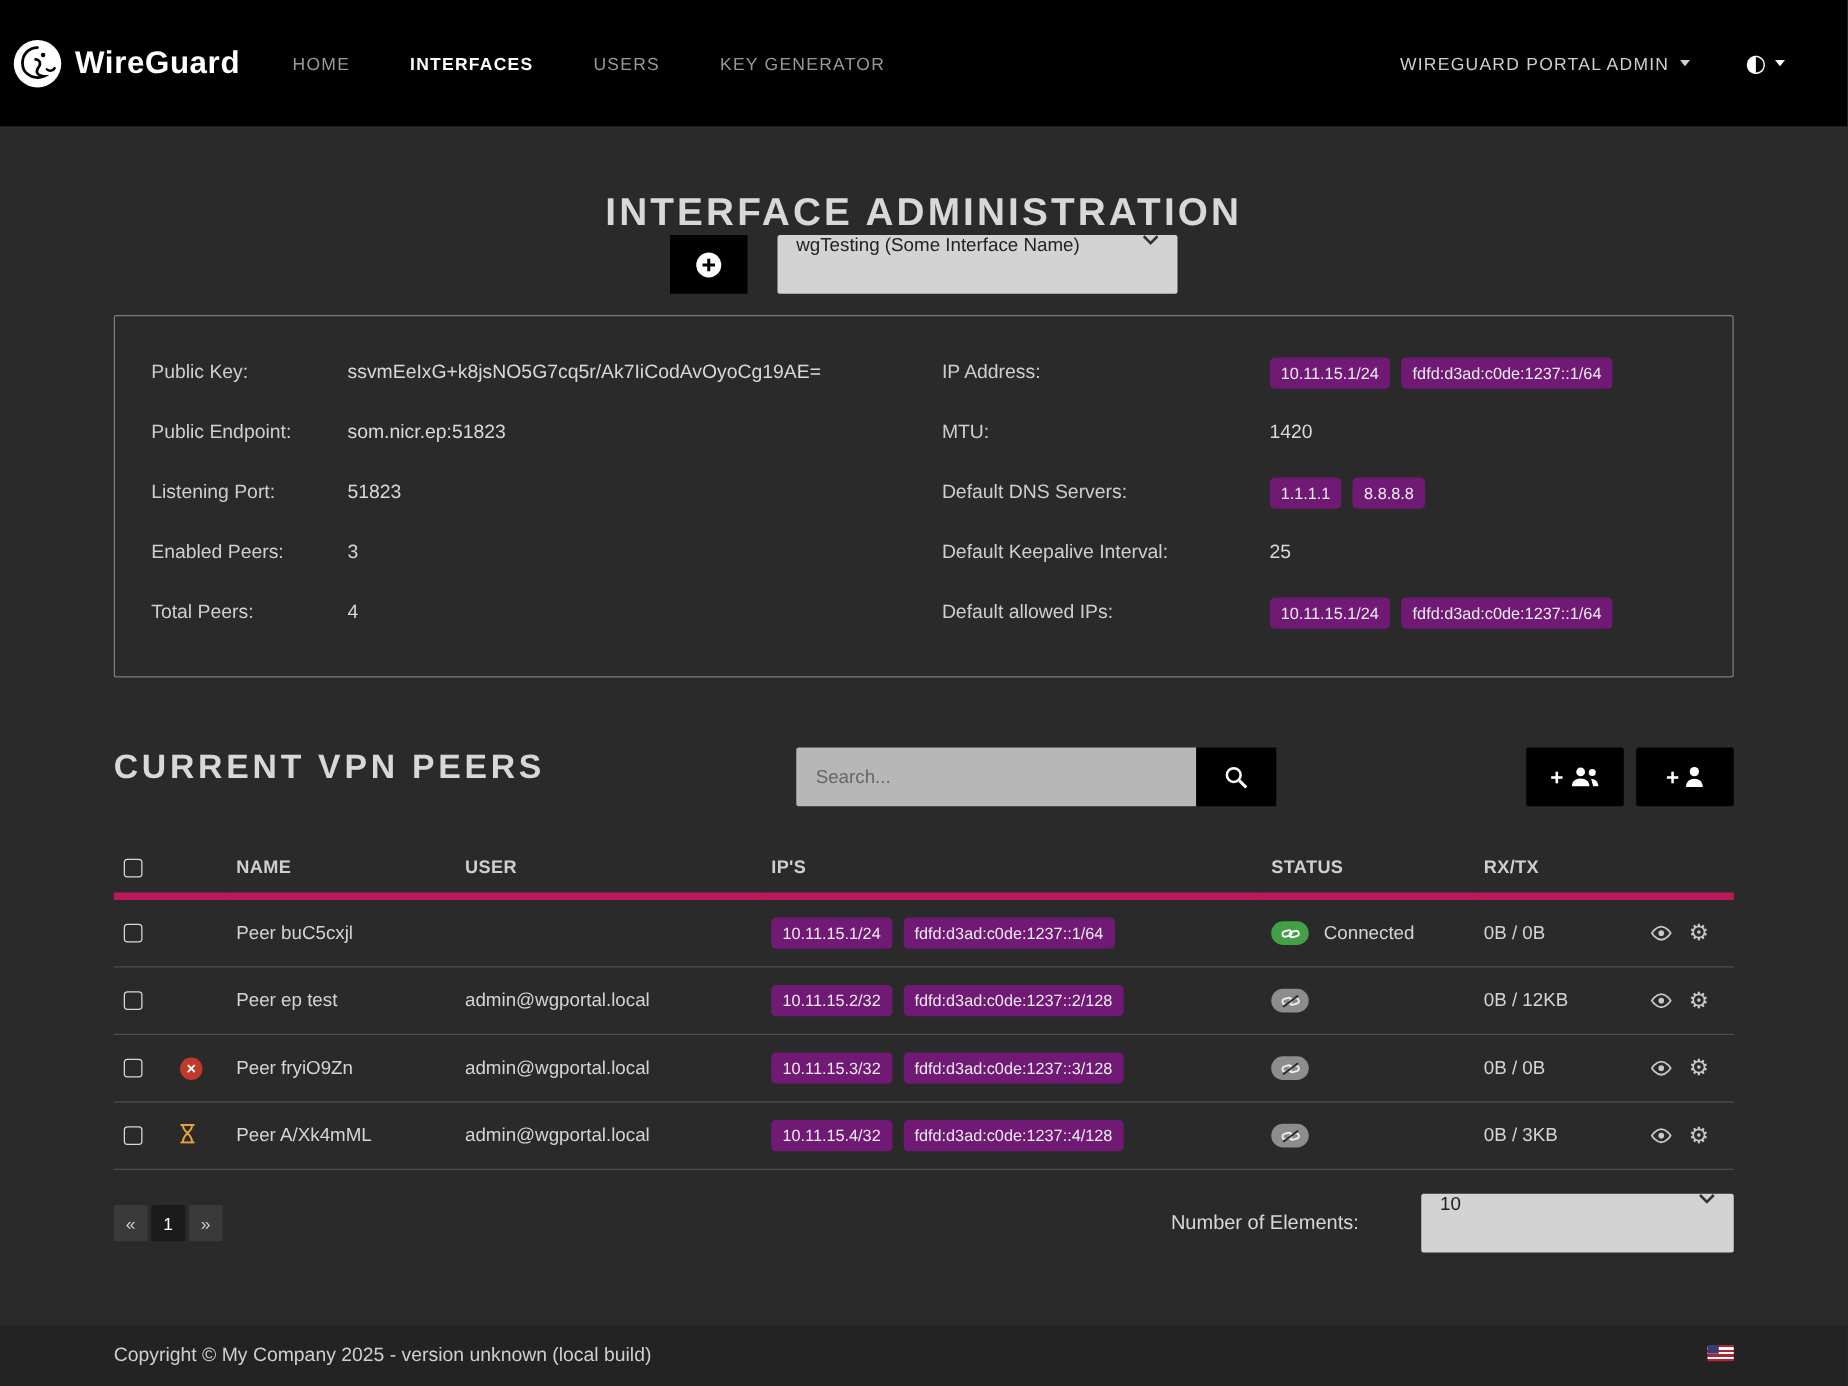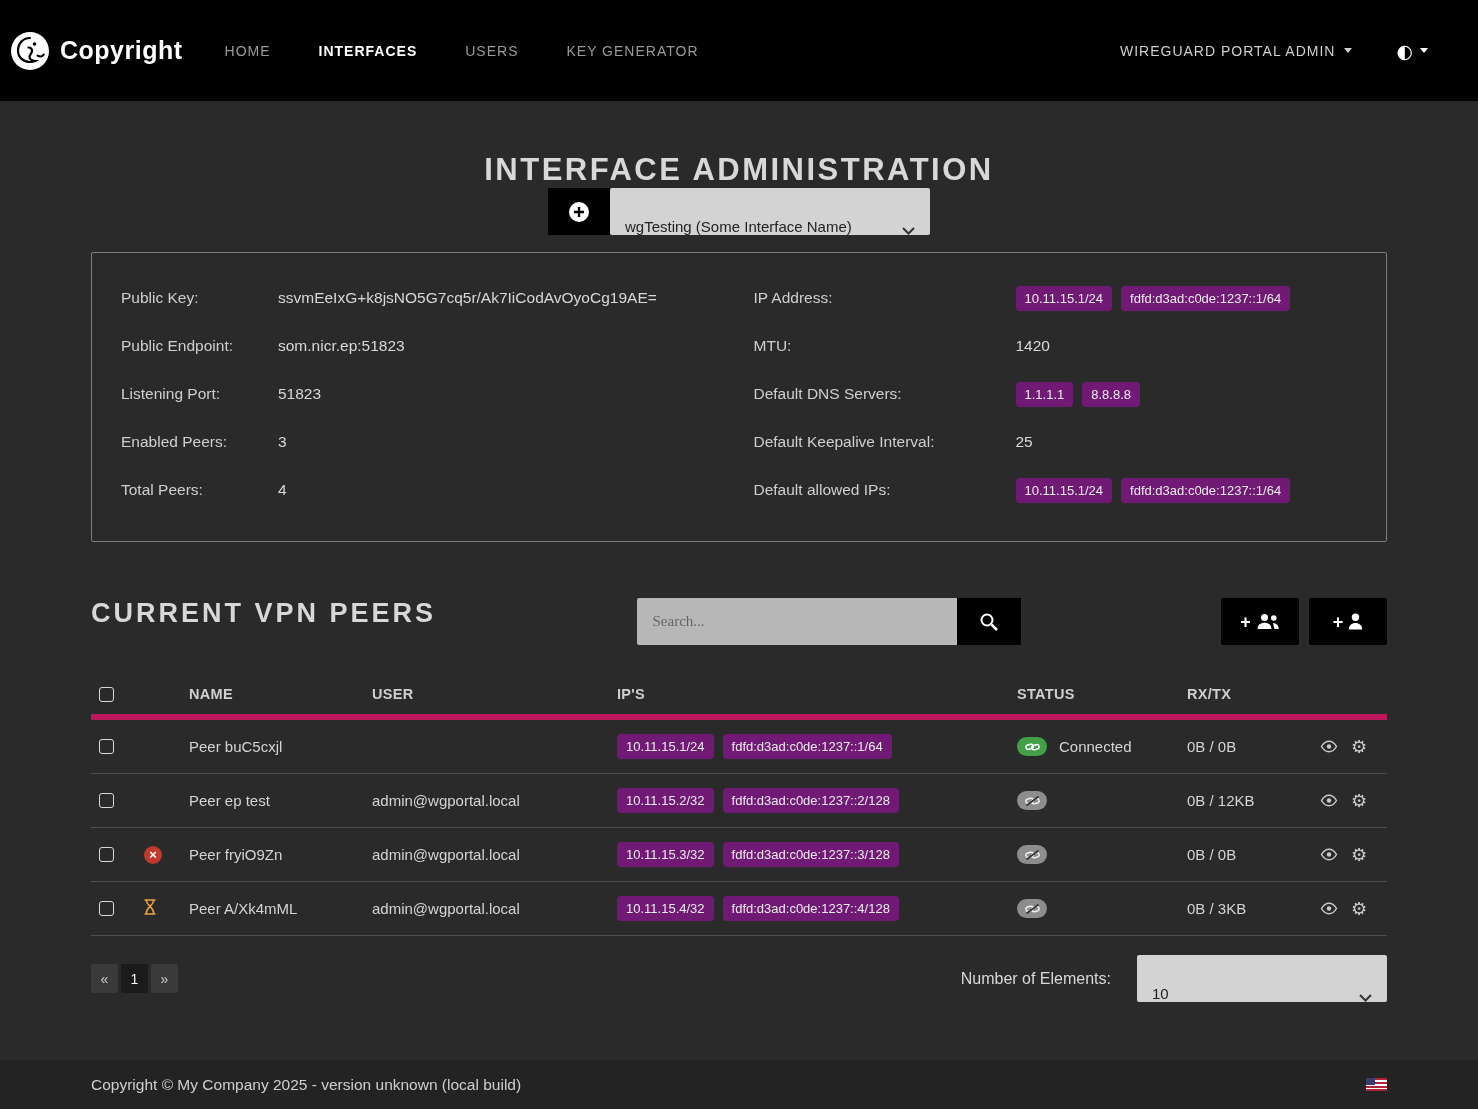--- a/index.html
+++ b/index.html
@@ -30,22 +30,22 @@
   .theme-icon { font-size:19px; font-family:"DejaVu Sans",sans-serif; }
 
   .container { width:1296px; margin:0 auto; }
 
   
   .page-head { display:flex; justify-content:space-between; align-items:center; margin-top:51px;flex-direction:column; }
   .page-title { font-size:31px; font-weight:600; letter-spacing:2.5px; color:#d8d8d8; margin:0; }
   .iface-group { display:flex; }
   .btn-square { width:62px; height:47px; background:#000; border:none; display:flex;
                 align-items:center; justify-content:center; cursor:pointer; padding:0; }
-  .select { background:#d3d3d3; color:#222; font-size:15px; display:flex; align-items:flex-end;
-            justify-content:space-between; padding:0 15px; cursor:pointer; border-radius:2px; }
+  .select { background:#d3d3d3; color:#222; font-size:15px; display:flex; align-items:flex-start;
+            justify-content:space-between; padding:0 15px; cursor:pointer; border-radius:2px;margin-left:24px; }
   .iface-select { width:320px; height:47px; }
 
   
   .card { border:1px solid #7d7d7d; margin-top:17px; border-radius:2px; }
   .card-header { display:flex; justify-content:space-between; align-items:center;
                  padding:11px 18px; border-bottom:1px solid #7d7d7d; font-size:15.5px; color:#d6d6d6; }
   .card-actions { display:flex; gap:28px; align-items:center; }
   .icon-btn { cursor:pointer; display:inline-flex; align-items:center; }
   .gear-glyph { font-size:19px; color:#c9c9c9; font-family:"DejaVu Sans",sans-serif; line-height:1; }
   .card-body { display:grid; grid-template-columns:1fr 1fr; padding:21px 0 27px 29px; }
@@ -55,21 +55,21 @@
   .field-value { color:#d8d8d8; }
   .badges { display:flex; gap:9px; }
   .badge { background:#701a75; color:#ececec; font-size:13px; padding:5px 9px; border-radius:4px; }
 
   
   .peers-head { display:flex; align-items:flex-start; justify-content:space-between; margin-top:56px; }
   .section-title { font-size:27px; font-weight:600; letter-spacing:3px; color:#d8d8d8; margin:0; }
   .search-group { display:flex; }
   .search-input { width:320px; height:47px; border:none; background:#b7b7b7; padding:0 16px;
                   font-size:15px; color:#000000; outline:none; border-radius:2px 0 0 2px;
-                  font-family:Liberation Serif, serif; }
+                  font-family:Liberation Sans, sans-serif; }
   .search-input::placeholder { color:#666; }
   .search-btn { width:64px; height:47px; }
   .add-group { display:flex; gap:10px; }
   .add-btn { width:78px; height:47px; background:#000; border:none; color:#fff; display:flex;
              align-items:center; justify-content:center; gap:5px; cursor:pointer; border-radius:2px; }
   .add-btn .plus { font-size:18px; font-weight:700; line-height:1; }
 
   
   .peers-table { width:100%; border-collapse:collapse; margin-top:29px; font-size:15px; }
   .peers-table th { font-size:14.5px; font-weight:700; color:#cfcfcf; text-align:left;
@@ -94,42 +94,42 @@
   .page-btn, .page-current { min-width:27px; height:29px; display:inline-flex; align-items:center;
                              justify-content:center; font-size:14px; cursor:pointer; border-radius:2px; }
   .page-btn { background:#3a3a3a; color:#d0d0d0; }
   .page-current { background:#1b1b1b; color:#fff; }
   .elements { display:flex; align-items:center; gap:26px; }
   .elements-label { font-size:16px; color:#d8d8d8; }
   .elements-select { width:250px; height:47px; }
 
   
   footer { margin-top:auto; background:#232323; height:49px; display:flex; align-items:center; flex-shrink:0; }
-  .footer-inner { display:flex; justify-content:space-between; align-items:center; width:1296px; margin:0 auto; }
+  .footer-inner { display:flex; justify-content:space-between; align-items:flex-start; width:1296px; margin:0 auto; }
   .copyright { font-size:15.5px; color:#cfcfcf; }
   .flag { position:relative; width:21px; height:13px; display:inline-block; border-radius:1px;
           overflow:hidden; cursor:pointer;
           background:repeating-linear-gradient(180deg,#b22234 0 1.9px,#fff 1.9px 3.8px); }
   .flag::after { content:""; position:absolute; left:0; top:0; width:9px; height:7px; background:#3c3b6e; }
 </style>
 </head>
 <body>
 
 <nav class="navbar">
   <div class="nav-left">
     <div class="brand">
       <span style="display:inline-flex;">
         <svg width="40" height="40" viewBox="0 0 40 40">
           <circle cx="20" cy="20" r="19" fill="#fff"></circle>
           <path d="M20 7c-7 0-12 5.5-12 12.5S13.5 31 20 31c3 0 5.2-1 5.2-1s-5.7-.5-5.7-4c0-2.5 2.5-3.5 2.5-6 0-2-1.5-3.5-3.5-3.5" fill="none" stroke="#000" stroke-width="2.2" stroke-linecap="round"></path>
           <circle cx="24.5" cy="13" r="1.8" fill="#000"></circle>
           <path d="M27.5 24.5c2 1.6 5 1.4 6.2-1" stroke="#000" stroke-width="2" fill="none" stroke-linecap="round"></path>
         </svg>
       </span>
-      <span>Copyright</span>
+      <span>WireGuard</span>
     </div>
     <div class="nav-links">
       <span class="nav-link">HOME</span>
       <span class="nav-link active">INTERFACES</span>
       <span class="nav-link">USERS</span>
       <span class="nav-link">KEY GENERATOR</span>
     </div>
   </div>
   <div class="nav-right">
     <div class="admin-menu">

